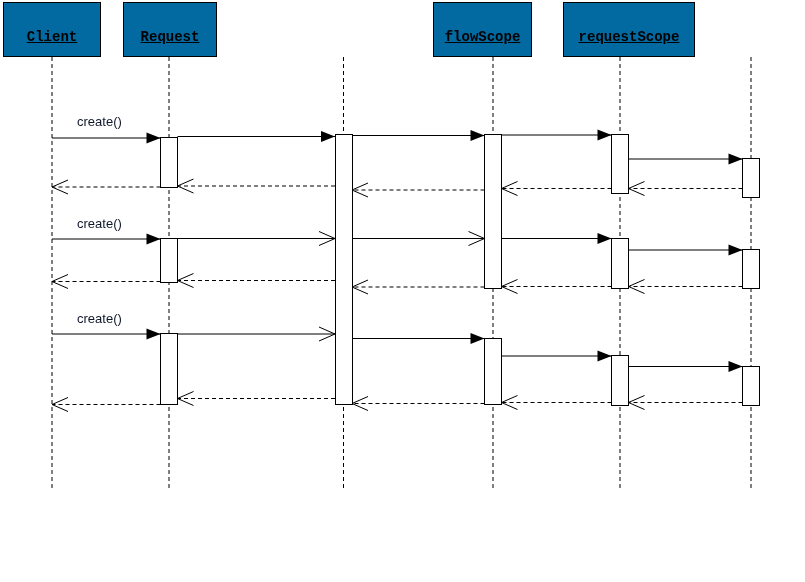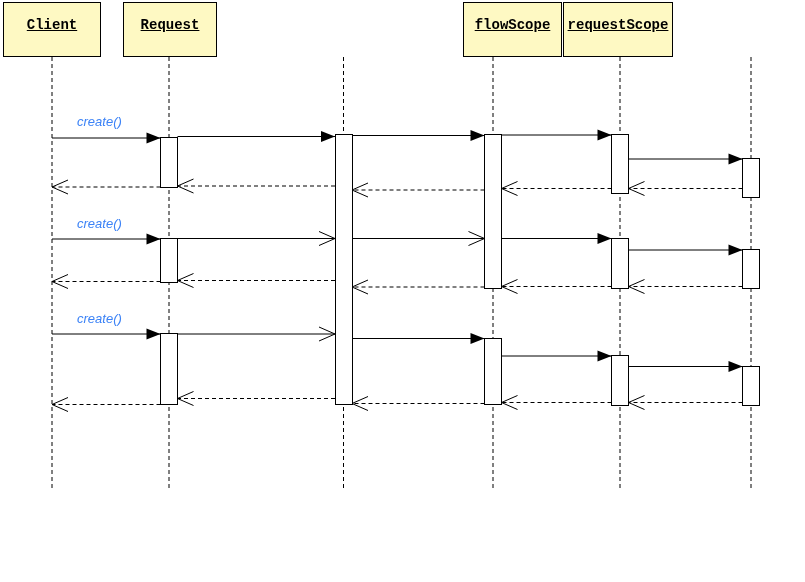--- a/index.html
+++ b/index.html
@@ -11,48 +11,47 @@
     font-family: "Liberation Sans", "DejaVu Sans", sans-serif;
     overflow: hidden;
   }
   .svg-layer { position: absolute; left: 0; top: 0; }
   .head-box {
     position: absolute;
     top: 2px;
     height: 55px;
     box-sizing: border-box;
     border: 1px solid #000;
-    background: #fef9c3;
+    background: #0369a1;
     text-align: center;
-    padding-top: 12px;
+    padding-top: 24px;
   }
   .head-label {
     font-family: "Liberation Mono", "DejaVu Sans Mono", monospace;
     font-weight: bold;
     font-size: 14px;
     color: #000;
     text-decoration: underline;
     white-space: nowrap;
   }
   .msg-label {
     position: absolute;
     left: 77px;
     width: 70px;
     height: 16px;
     font-size: 13px;
     line-height: 16px;
-    color: #3b82f6;
+    color: #0f172a;
     white-space: nowrap;
-    font-style: italic;
   }
   .hb-client  { left: 3px;   width: 98px;  }
   .hb-request { left: 123px; width: 94px;  }
   .hb-conv    { left: 265px; width: 157px; }
-  .hb-flow    { left: 463px; width: 99px;  }
-  .hb-reqs    { left: 563px; width: 110px; }
+  .hb-flow    { left: 433px; width: 99px;  }
+  .hb-reqs    { left: 563px; width: 132px; }
   .hb-view    { left: 703px; width: 95px;  }
   .ml-1 { top: 114px; }
   .ml-2 { top: 216px; }
   .ml-3 { top: 311px; }
 </style>
 </head>
 <body>
 
 <div class="canvas">
 

